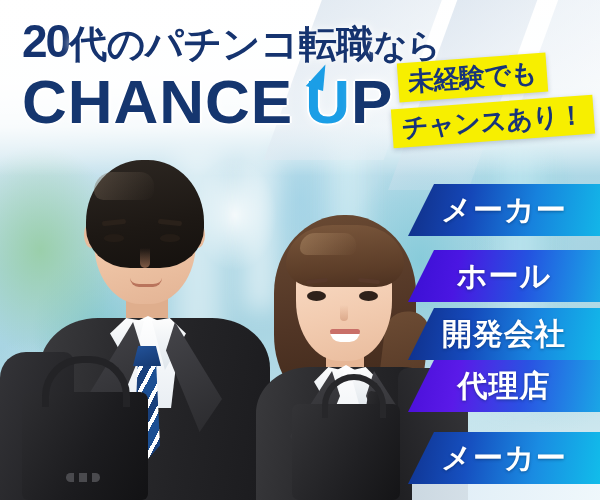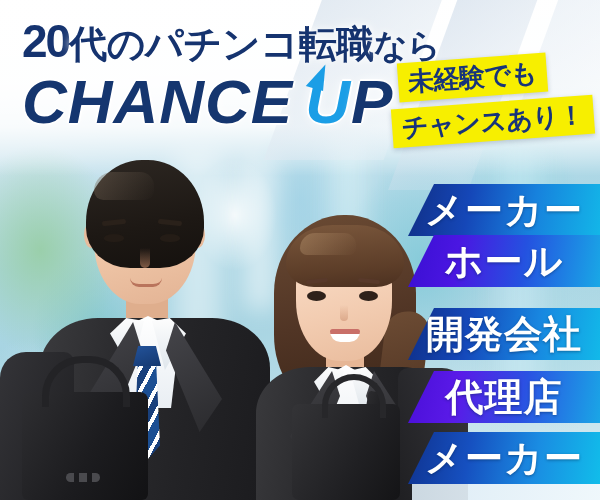--- a/index.html
+++ b/index.html
@@ -305,21 +305,20 @@
     font-size: 46px;
     font-weight: 800;
     letter-spacing: -2px;
   }
   .line1 .kana-sm { font-size: 33px; }
 
   .line2 {
     margin-top: 5px;
     font-size: 62px;
     font-weight: 800;
-    font-style: italic;
     letter-spacing: 1px;
     line-height: 1.05;
     color: #15366f;
     white-space: nowrap;
     text-shadow:
        2px 0 0 rgba(255,255,255,.95), -2px 0 0 rgba(255,255,255,.95),
        0 2px 0 rgba(255,255,255,.95), 0 -2px 0 rgba(255,255,255,.95),
        0 0 12px rgba(255,255,255,.9);
   }
   .line2 .up-wrap {
@@ -382,30 +381,30 @@
     height: 52px;
     clip-path: polygon(26px 0, 100% 0, 100% 100%, 0 100%);
     display: flex;
     align-items: center;
     justify-content: center;
     pointer-events: auto;
     box-shadow: 0 2px 6px rgba(10,30,60,.3);
   }
   .cat span {
     color: #ffffff;
-    font-size: 38px;
+    font-size: 30px;
     font-weight: 800;
     letter-spacing: 1px;
     text-shadow: 0 1px 3px rgba(0,30,70,.45);
     white-space: nowrap;
   }
   .cat.c1 { top: 184px; background: linear-gradient(100deg, #102f86 0%, #1547b8 32%, #1782dd 65%, #13b6e8 100%); }
-  .cat.c2 { top: 235px; background: linear-gradient(100deg, #3a0fd2 0%, #4a16e2 26%, #2452e0 60%, #19a8e6 100%); }
+  .cat.c2 { top: 250px; background: linear-gradient(100deg, #3a0fd2 0%, #4a16e2 26%, #2452e0 60%, #19a8e6 100%); }
   .cat.c3 { top: 308px; background: linear-gradient(100deg, #0f2f88 0%, #1549bb 32%, #1886e0 66%, #12b9e9 100%); }
-  .cat.c4 { top: 371px; background: linear-gradient(100deg, #4a0fd8 0%, #5a1ae8 26%, #2a52e2 60%, #1aa6e6 100%); }
+  .cat.c4 { top: 360px; background: linear-gradient(100deg, #4a0fd8 0%, #5a1ae8 26%, #2a52e2 60%, #1aa6e6 100%); }
   .cat.c5 { top: 432px; background: linear-gradient(100deg, #0f3390 0%, #1650c0 32%, #1a8ce2 66%, #11bdea 100%); }
 
   
   .credit-bar {
     position: absolute;
     left: 0; top: 452px;
     width: 420px; height: 32px;
     background: linear-gradient(90deg, rgba(8,8,10,.62) 0%, rgba(8,8,10,.60) 80%, rgba(8,8,10,0) 100%);
     display: flex;
     align-items: center;

